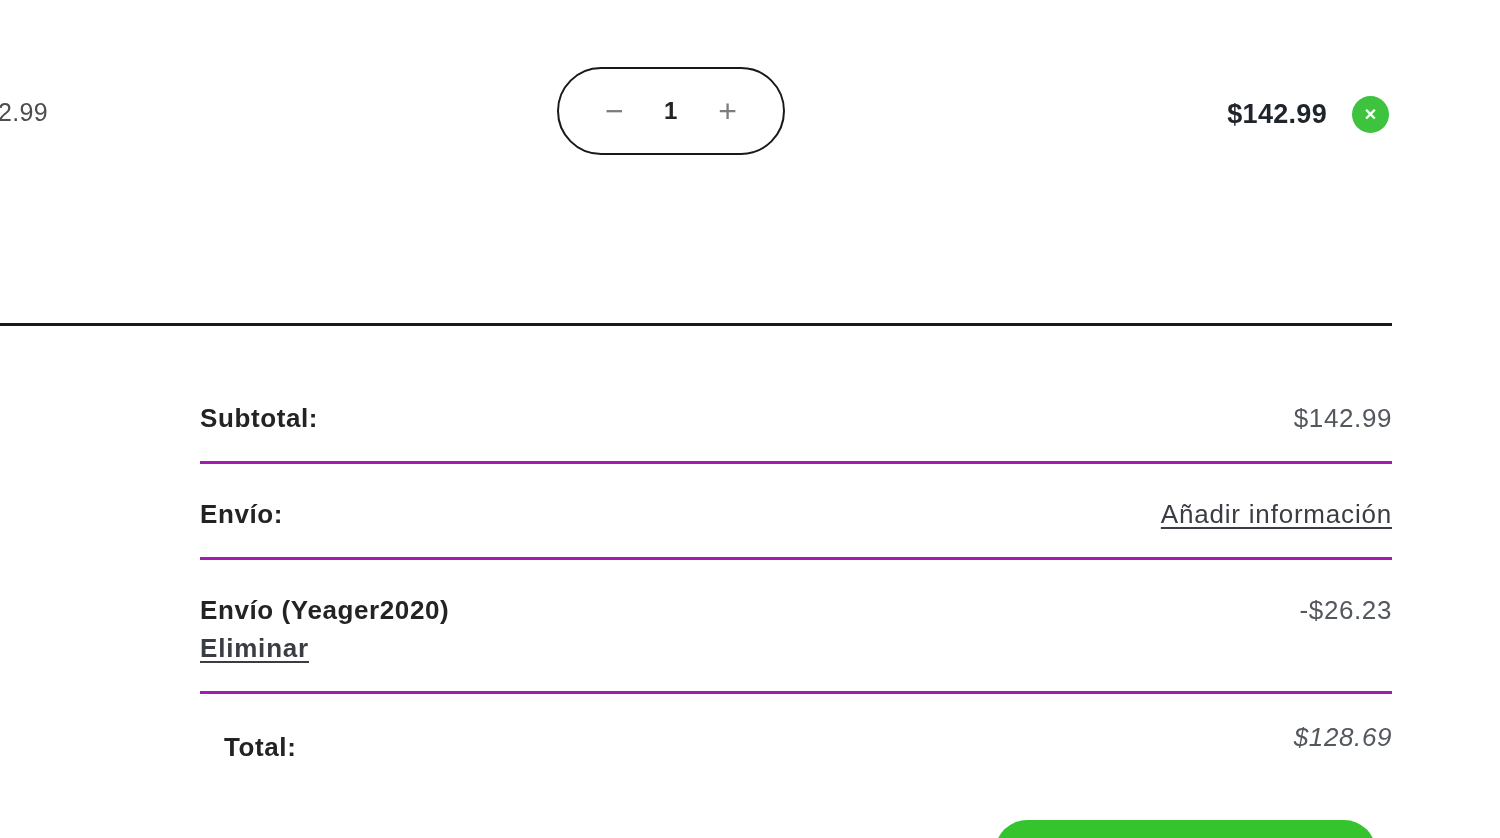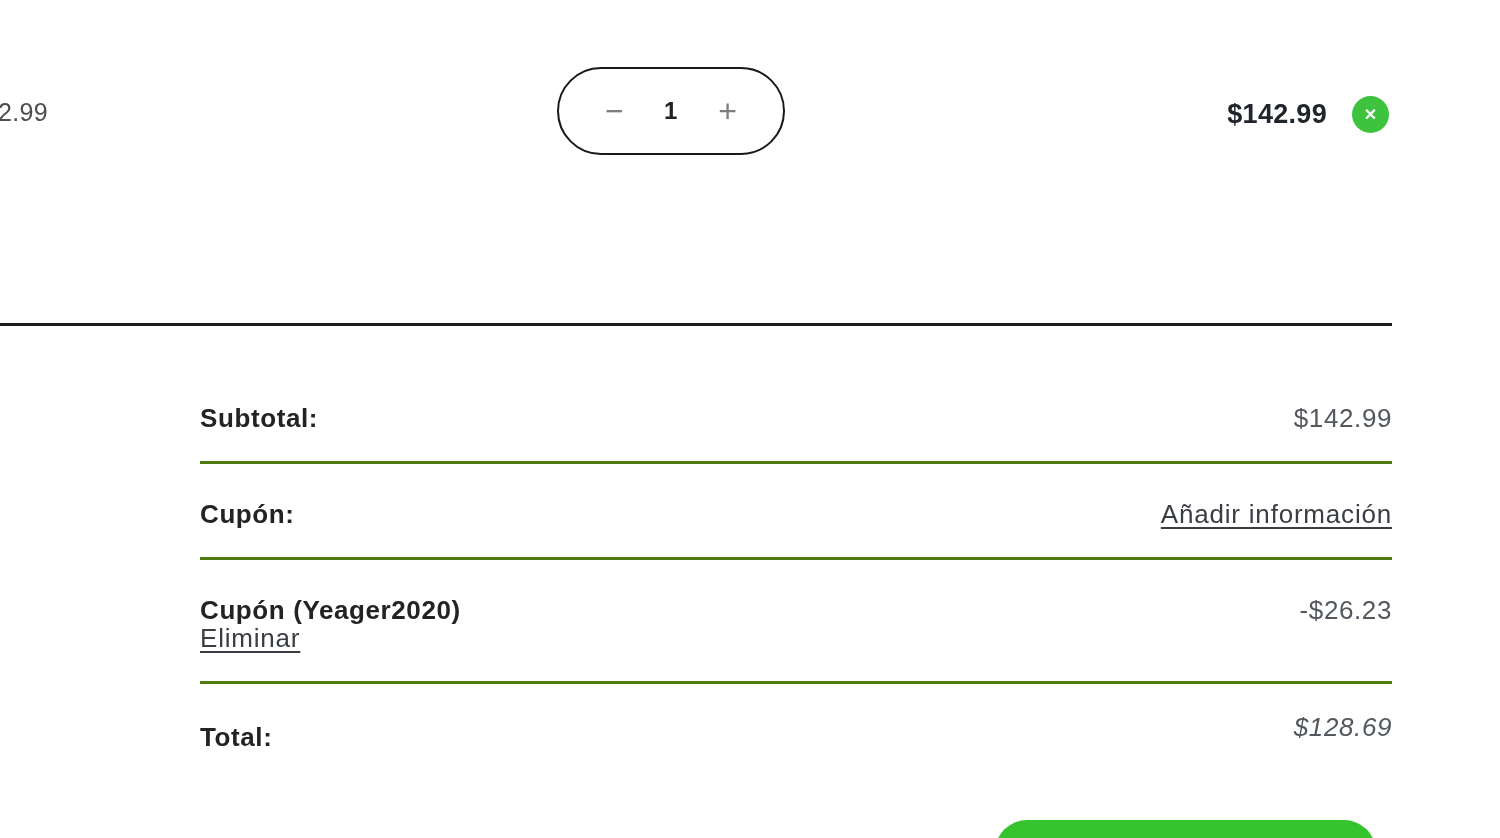--- a/index.html
+++ b/index.html
@@ -103,21 +103,21 @@
     top: 368px;
     width: 1192px;
     font-size: 26px;
     line-height: 28px;
   }
   .totals-row {
     display: flex;
     justify-content: space-between;
     align-items: flex-start;
     padding: 36px 0 29px 0;
-    border-bottom: 3px solid #4d7c0f;
+    border-bottom: 3px solid #a21caf;
   }
   .totals-row.last { border-bottom: none; }
   .t-label {
     font-weight: 700;
     color: #232323;
     letter-spacing: 0.6px;
   }
   .t-value {
     color: #53575e;
     letter-spacing: 0.6px;
@@ -127,23 +127,24 @@
     color: #3a3e44;
     letter-spacing: 0.8px;
     text-decoration: underline;
     text-decoration-thickness: 2px;
     text-underline-offset: 4px;
     cursor: pointer;
     text-align: right;
   }
   .coupon-remove {
     display: inline-block;
-    font-weight: 400;
-  }
-  .total-label { margin-top: 3px; }
+    margin-top: 10px;
+    font-weight: 700;
+  }
+  .total-label { margin-top: 3px; margin-left: 24px; }
   .total-value { margin-top: -7px; font-style: italic; }
 
   
   .checkout-btn {
     position: absolute;
     left: 995px;
     top: 820px;
     width: 381px;
     height: 64px;
     background: #35c42e;
@@ -178,27 +179,27 @@
   <div class="main-divider"></div>
 
   <div class="totals">
 
     <div class="totals-row">
       <span class="t-label">Subtotal:</span>
       <span class="t-value">$142.99</span>
     </div>
 
     <div class="totals-row">
-      <span class="t-label">Cupón:</span>
+      <span class="t-label">Envío:</span>
       <a class="t-link">Añadir información</a>
     </div>
 
     <div class="totals-row">
       <span>
-        <span class="t-label">Cupón (Yeager2020)</span><br>
+        <span class="t-label">Envío (Yeager2020)</span><br>
         <a class="t-link coupon-remove">Eliminar</a>
       </span>
       <span class="t-value">-$26.23</span>
     </div>
 
     <div class="totals-row last">
       <span class="t-label total-label">Total:</span>
       <span class="t-value total-value">$128.69</span>
     </div>
 

